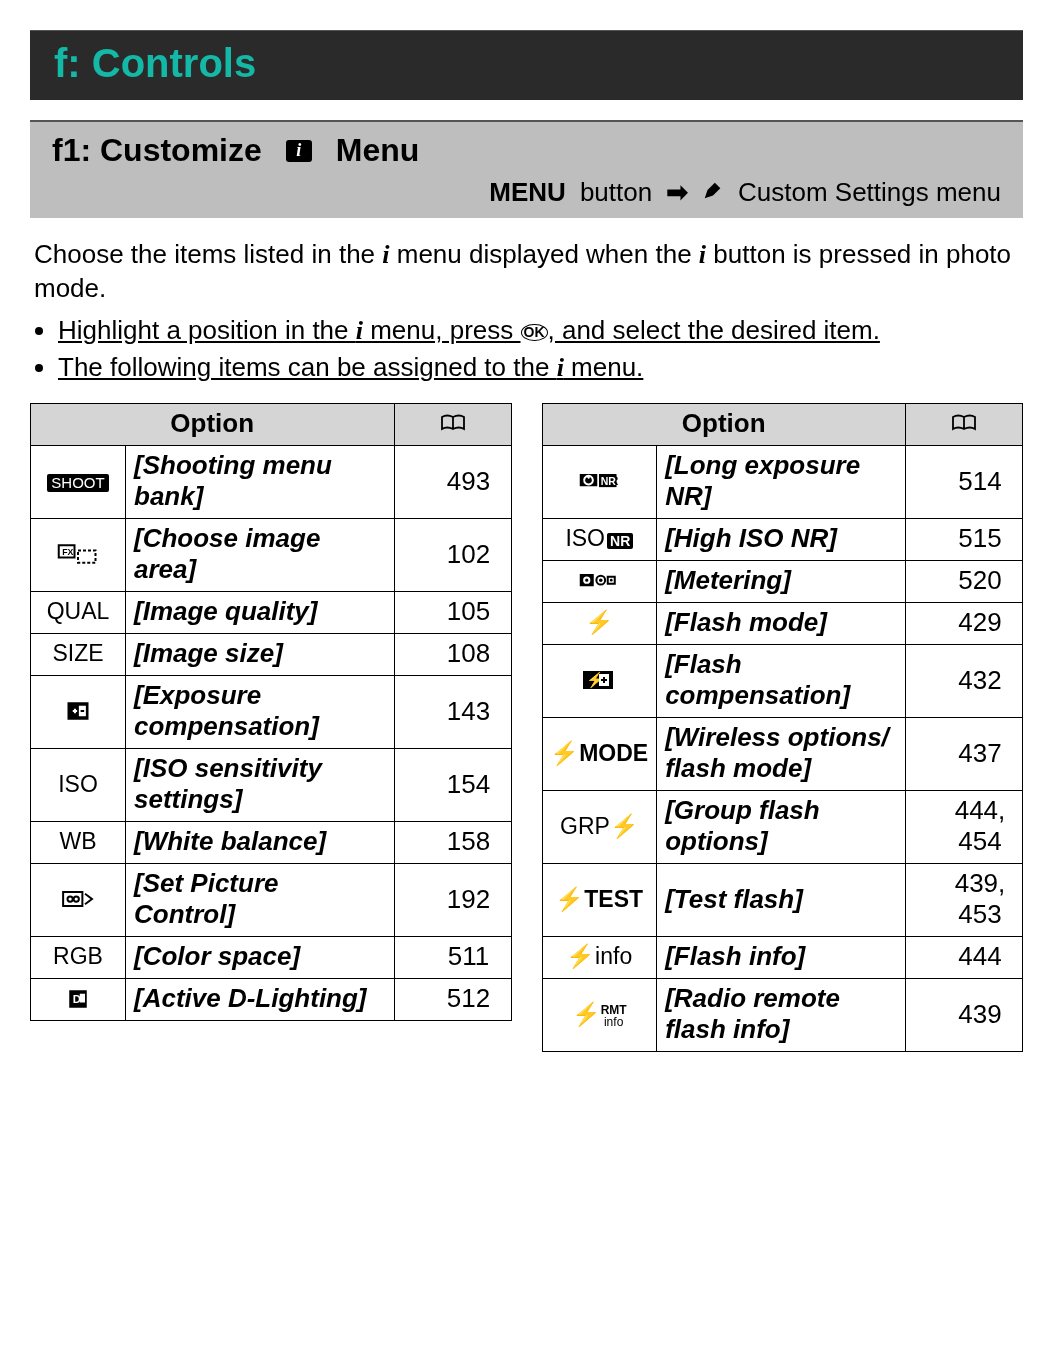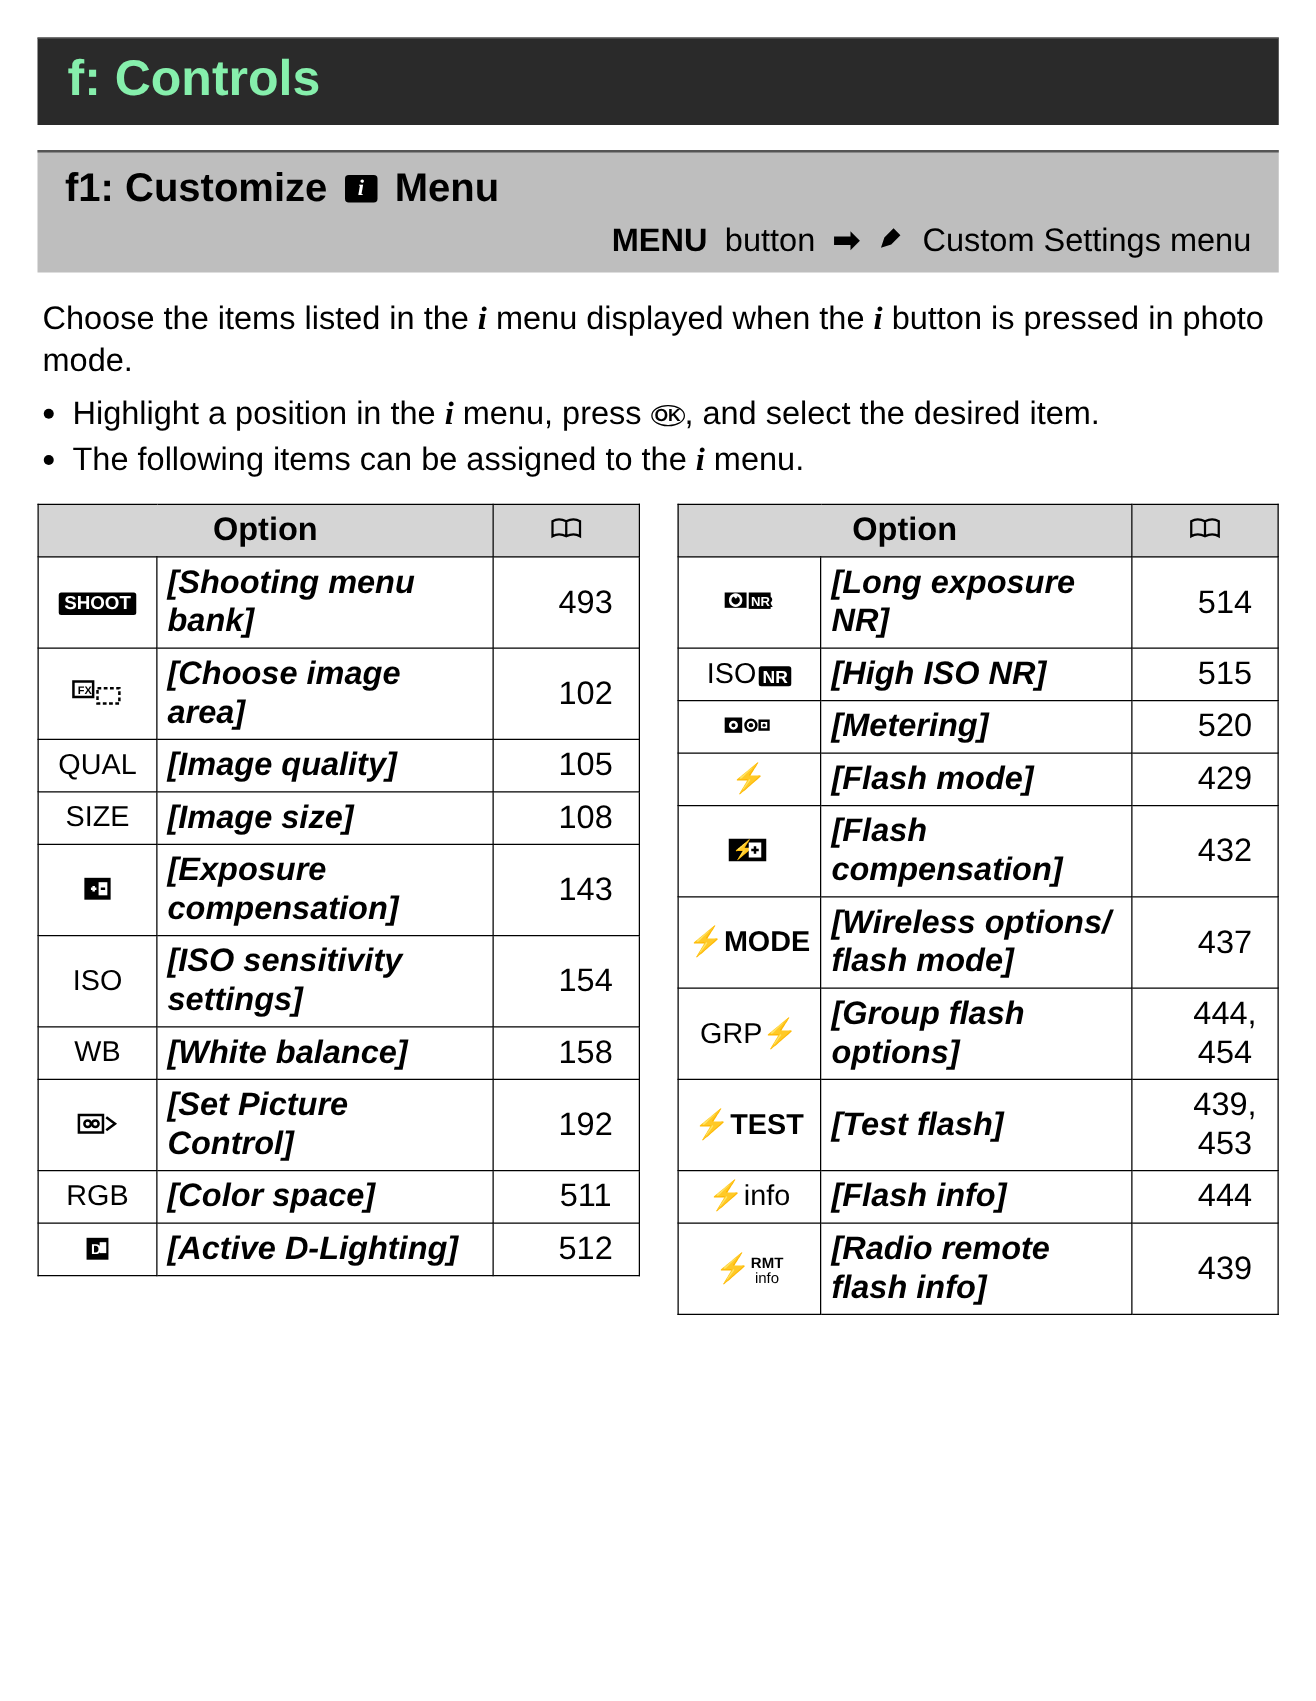--- a/index.html
+++ b/index.html
@@ -7,57 +7,57 @@
     font-family:"Myriad Pro","Segoe UI","Helvetica Neue",Arial,sans-serif;
     font-size:26px;
     color:#000;
     width:1053px;
     padding:30px 30px 50px 30px;
     box-sizing:border-box;
   }
   
   .section-bar{
     background:#2a2a2a;
-    color:#86efac;
+    color:#14b8a6;
     font-weight:700;
     font-size:40px;
     padding:10px 24px 14px 24px;
     border-top:1px solid #555;
   }
   
   .sub-box{
     background:#bebebe;
     border-top:2px solid #555;
     margin-top:20px;
     padding:0;
   }
   .sub-title{
     font-weight:700;
     font-size:32px;
     padding:10px 22px 6px 22px;
     display:flex;
     align-items:center;
-    gap:14px;
+    gap:24px;
   }
   .sub-path{
     font-size:26px;
     text-align:right;
     padding:2px 22px 10px 22px;
     display:flex;
     justify-content:flex-end;
     align-items:center;
     gap:14px;
   }
   .sub-path .menu-word{
     font-weight:700;
     font-family:"Arial Narrow","Helvetica Condensed",Arial,sans-serif;
     letter-spacing:0;
   }
   .body-text{margin:20px 4px 8px 4px;line-height:1.3;}
-  ul.points{margin:6px 0 18px 28px;padding:0;}
+  ul.points{margin:6px 0 18px 28px;padding:0;text-decoration:underline;}
   ul.points li{margin:4px 0;line-height:1.3;}
   
   .i-it{font-family:Georgia,"Times New Roman",serif;font-style:italic;font-weight:700;}
   
   .cols{display:flex;gap:30px;align-items:flex-start;}
   .col{flex:1;}
   table.opt{
     border-collapse:collapse;
     width:100%;
     font-size:26px;
@@ -87,21 +87,21 @@
     width:68px;
     text-align:center;
     font-weight:400;
     padding-left:40px;
   }
   
   .badge{
     display:inline-block;
     background:#000;
     color:#fff;
-    font-weight:700;
+    font-weight:400;
     font-size:15px;
     padding:1px 4px;
     border-radius:2px;
     line-height:1.1;
     vertical-align:middle;
   }
   .narrow{font-stretch:condensed;font-family:"Arial Narrow","Helvetica Condensed",Arial,sans-serif;}
   
   .info-ico{
     display:inline-flex;

